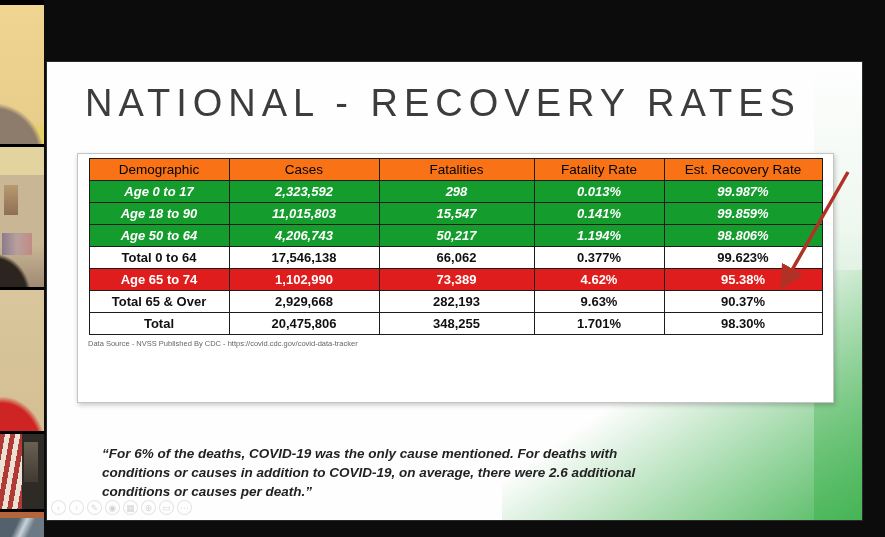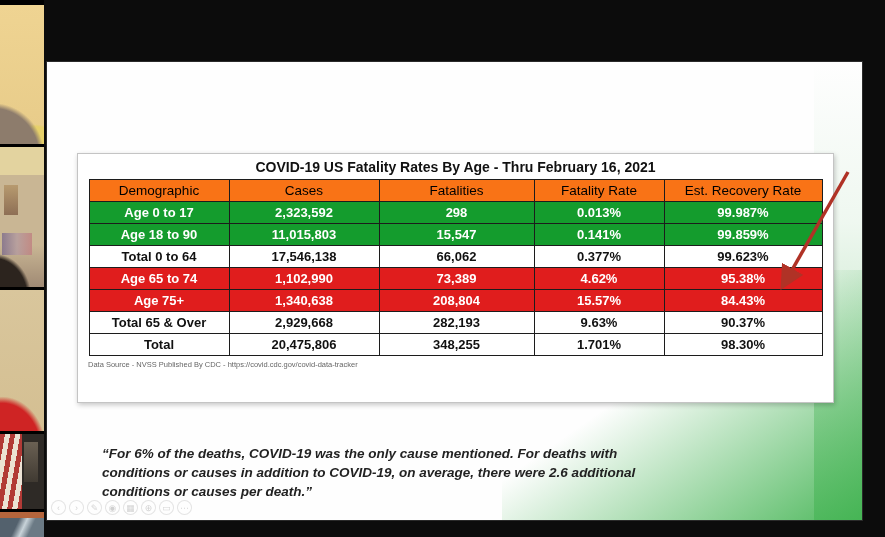--- a/index.html
+++ b/index.html
@@ -45,21 +45,21 @@
 
   
   .panel{position:absolute;left:30px;top:91px;width:757px;height:250px;background:#fff;z-index:1;
       border:1px solid #c4c4c4;box-shadow:1px 2px 5px rgba(0,0,0,.22);box-sizing:border-box;}
   .tbl-title{text-align:center;font-size:14px;font-weight:bold;color:#111;margin-top:5px;}
   table.fatality{border-collapse:collapse;table-layout:fixed;margin:4px auto 0;width:733px;}
   table.fatality th,table.fatality td{border:1px solid #1c1c1c;text-align:center;
       height:21px;padding:0;font-size:13px;overflow:hidden;white-space:nowrap;}
   table.fatality th{font-weight:normal;color:#000;background:#f97316;font-size:13.5px;}
   tr.tone-white td{background:#fff;color:#111;font-weight:bold;}
-  tr.tone-green td{background:var(--green-row);color:#fff;font-weight:bold;}
+  tr.tone-green td{background:var(--green-row);color:#fff;font-weight:bold;font-style:italic;}
   tr.tone-red td{background:var(--red-row);color:#fff;font-weight:bold;}
   .tbl-source{font-size:7.5px;color:#666;margin:4px 0 0 10px;}
 
   
   .arrow-svg{position:absolute;left:0;top:0;width:815px;height:458px;z-index:2;pointer-events:none;}
 
   
   .footnote{position:absolute;left:55px;top:363px;width:545px;z-index:1;
       font-size:13.5px;line-height:1.42;color:#3a3a3a;}
   .footnote .quote{font-weight:bold;font-style:italic;color:#222;}
@@ -80,23 +80,23 @@
     <div class="thumb t2"></div>
     <div class="thumb t3"></div>
     <div class="thumb t4"></div>
     <div class="thumb t5"></div>
   </div>
 
   <div class="slide">
     <div class="edge-green"></div>
     <div class="corner-green"></div>
 
+    <div class="slide-title">NATIONAL - RECOVERY RATES</div>
 
     <div class="panel">
-      <div class="tbl-title">COVID-19 US Fatality Rates By Age - Thru February 16, 2021</div>
       <table class="fatality">
         <colgroup>
           <col style="width:140px">
             <col style="width:150px">
             <col style="width:155px">
           <col style="width:130px">
             <col style="width:158px">
         </colgroup>
         <thead>
             <tr>
@@ -115,40 +115,40 @@
               <td>0.013%</td>
               <td>99.987%</td>
             </tr>
             <tr class="tone-green">
               <td>Age 18 to 90</td>
               <td>11,015,803</td>
               <td>15,547</td>
               <td>0.141%</td>
               <td>99.859%</td>
             </tr>
+            <tr class="tone-green">
+              <td>Age 50 to 64</td>
+              <td>4,206,743</td>
+              <td>50,217</td>
+              <td>1.194%</td>
+              <td>98.806%</td>
+            </tr>
             <tr class="tone-white">
               <td>Total 0 to 64</td>
               <td>17,546,138</td>
               <td>66,062</td>
               <td>0.377%</td>
               <td>99.623%</td>
             </tr>
             <tr class="tone-red">
               <td>Age 65 to 74</td>
               <td>1,102,990</td>
               <td>73,389</td>
               <td>4.62%</td>
               <td>95.38%</td>
-            </tr>
-            <tr class="tone-red">
-              <td>Age 75+</td>
-              <td>1,340,638</td>
-              <td>208,804</td>
-              <td>15.57%</td>
-              <td>84.43%</td>
             </tr>
             <tr class="tone-white">
               <td>Total 65 &amp; Over</td>
               <td>2,929,668</td>
               <td>282,193</td>
               <td>9.63%</td>
               <td>90.37%</td>
             </tr>
             <tr class="tone-white">
               <td>Total</td>

